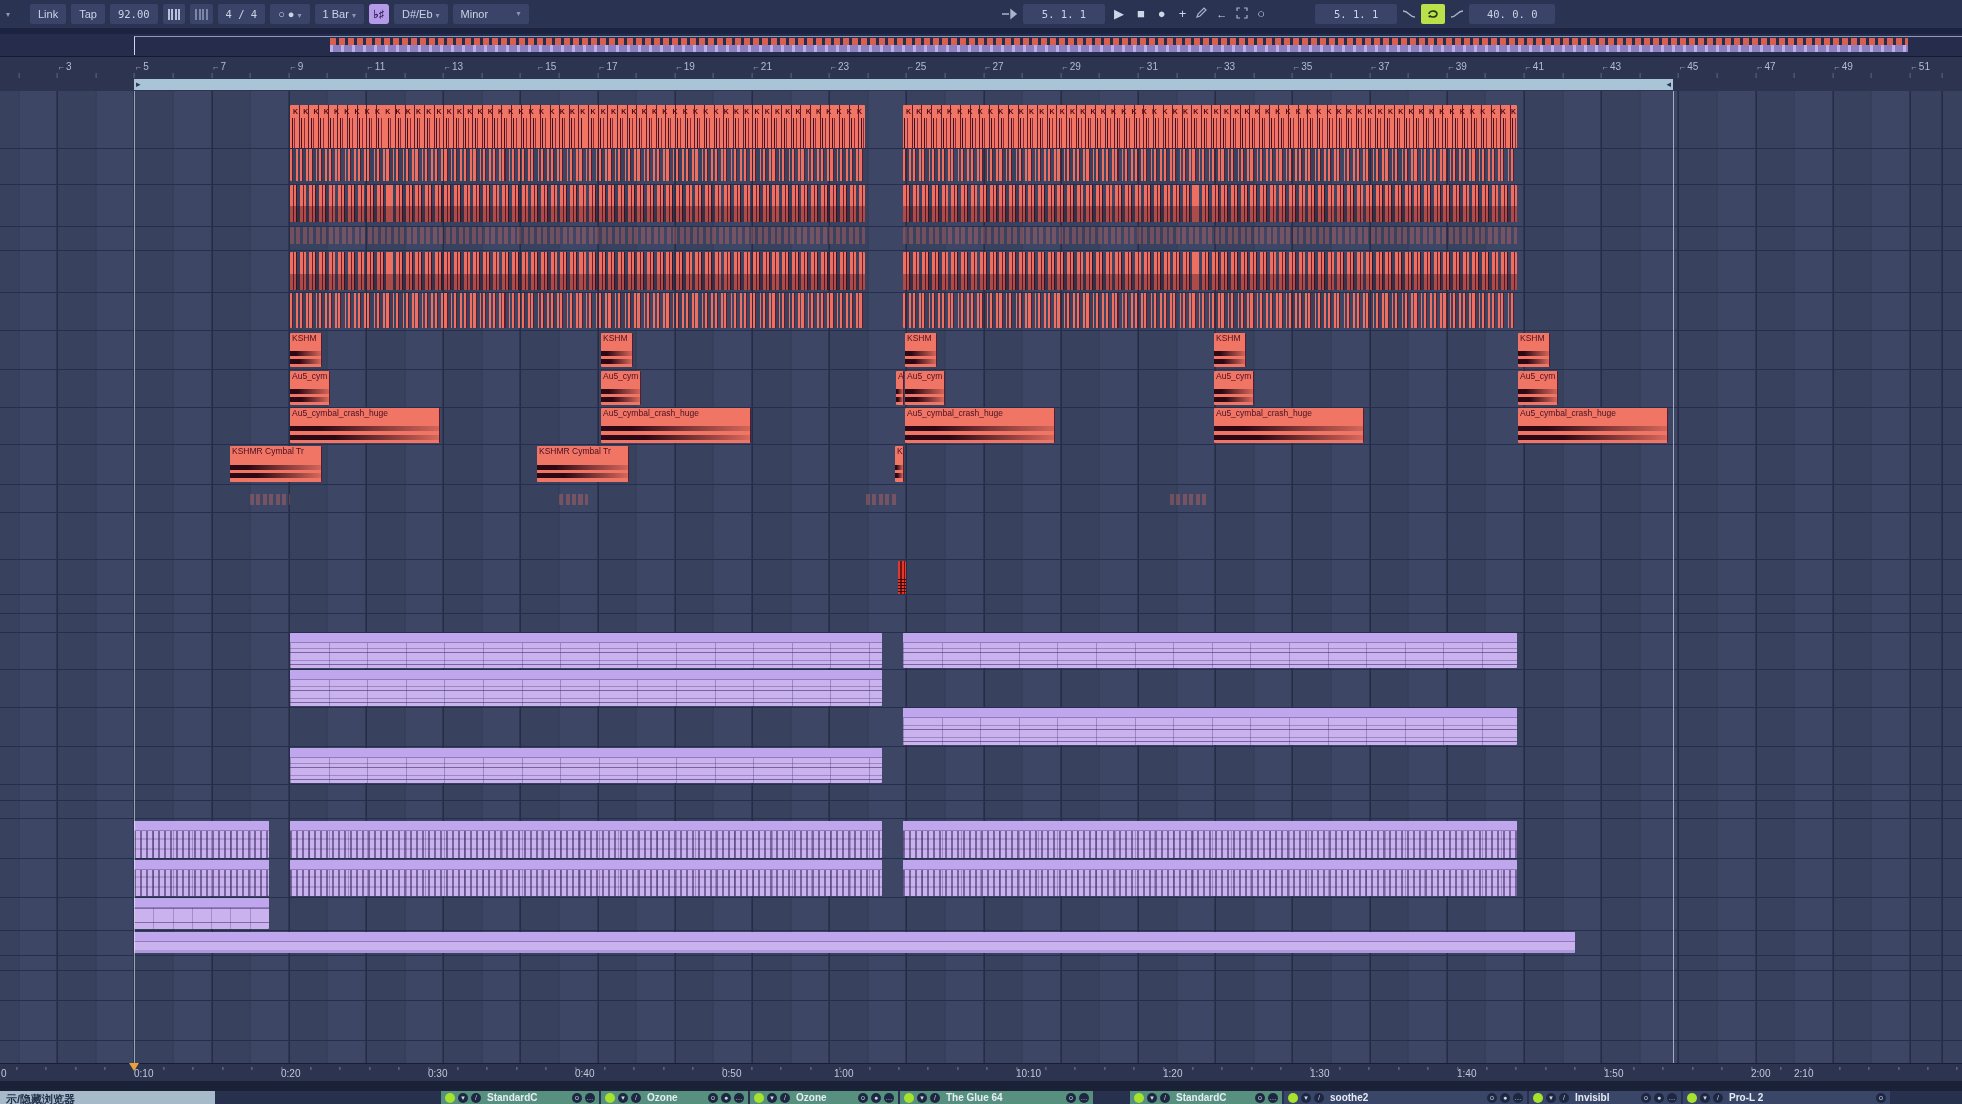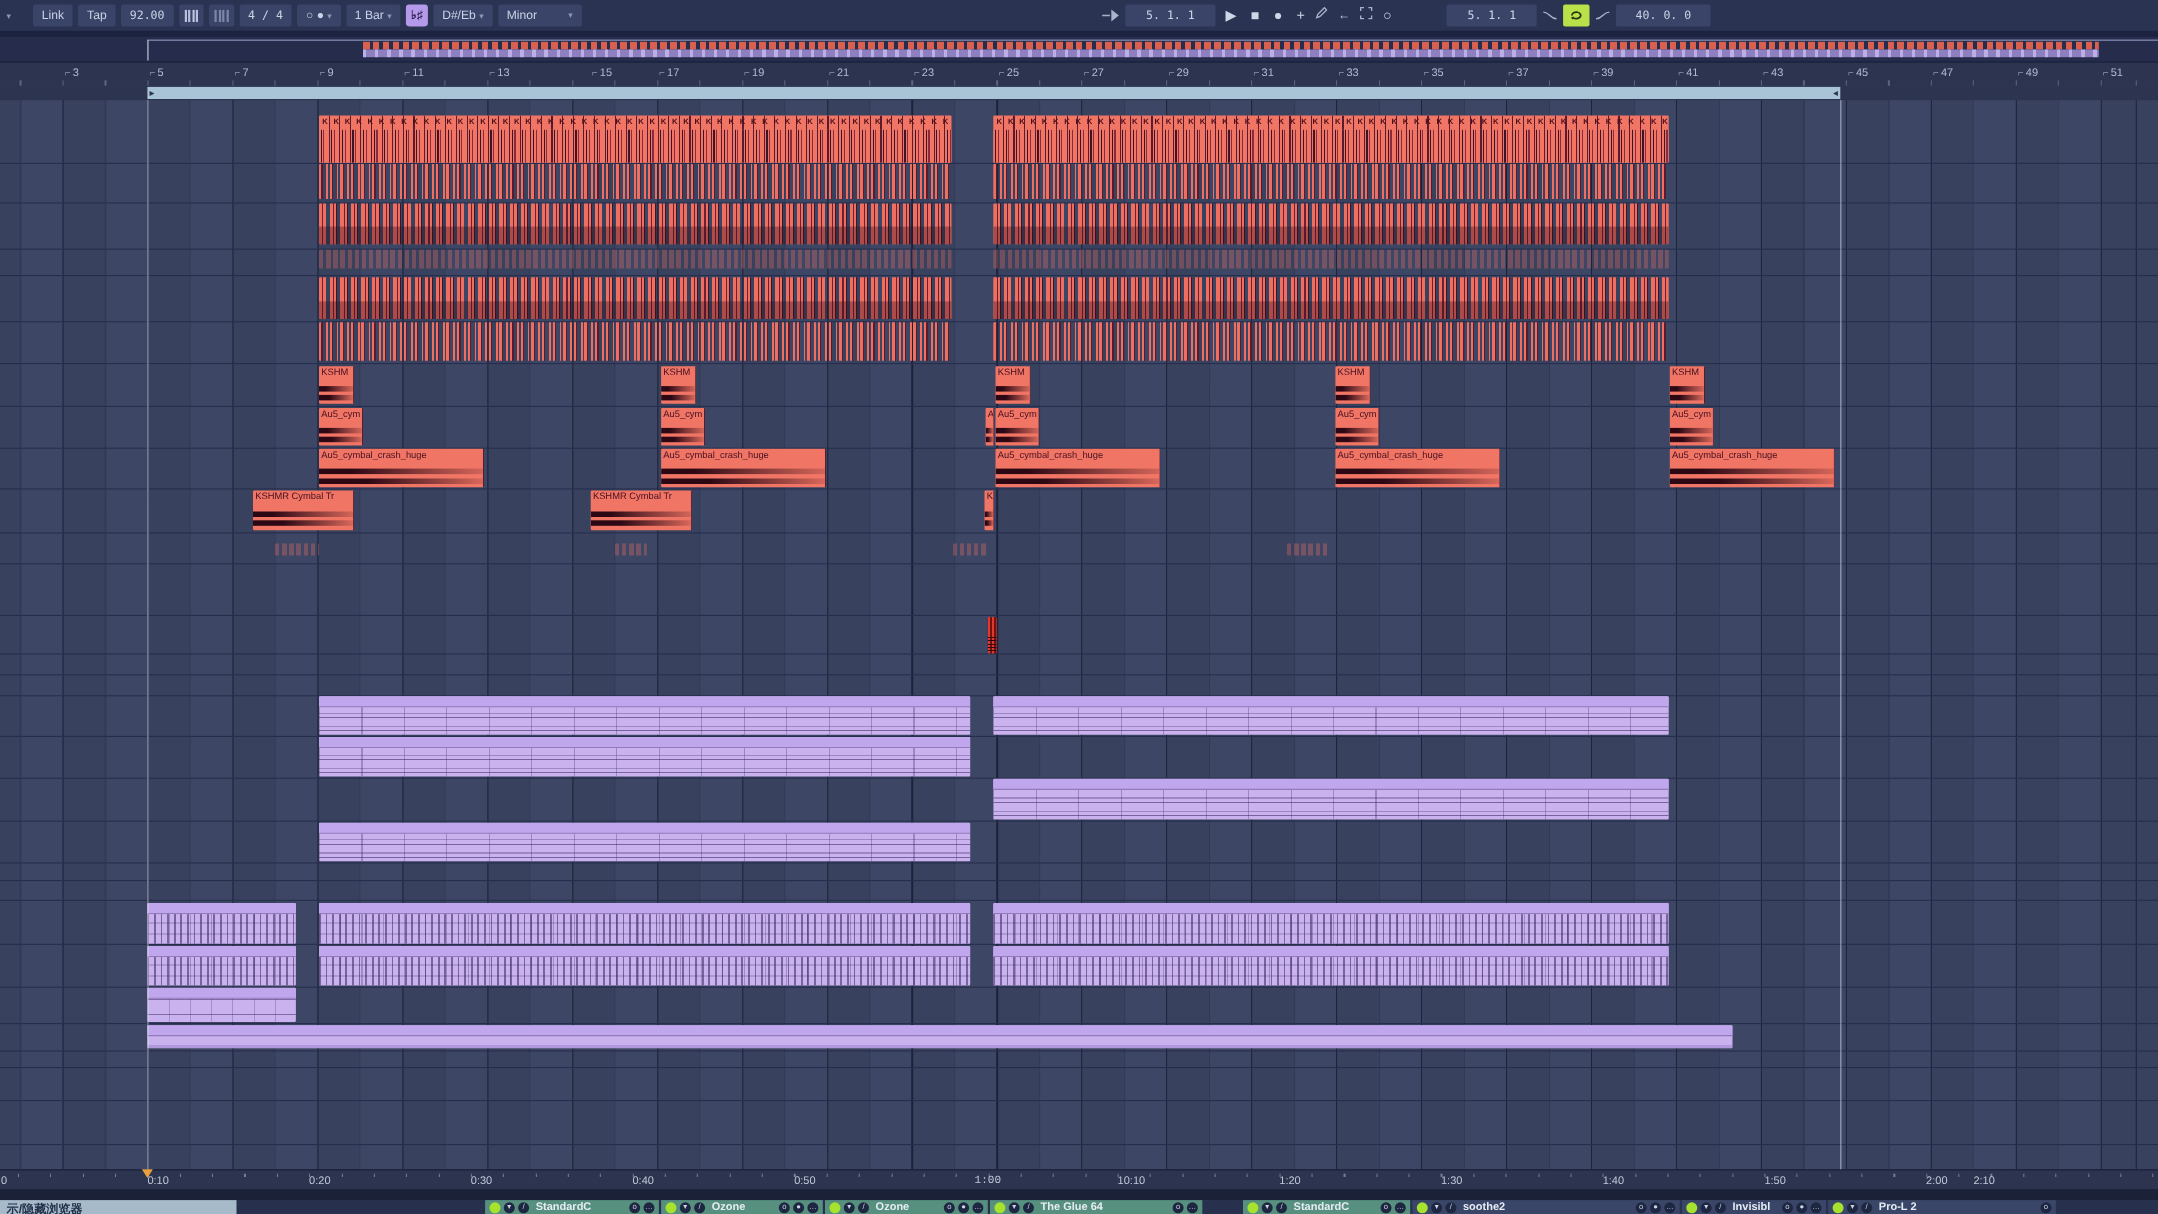--- a/index.html
+++ b/index.html
@@ -432,21 +432,21 @@
       </div>
     </div>
 
   <div id="time-ruler">
       <span class="time-num" style="left: 1px;">0</span>
       <span class="time-num" style="left: 134px;">0:10</span>
       <span class="time-num" style="left: 281px;">0:20</span>
       <span class="time-num" style="left: 428px;">0:30</span>
       <span class="time-num" style="left: 575px;">0:40</span>
       <span class="time-num" style="left: 722px;">0:50</span>
-      <span class="time-num" style="left: 886px; font-family: Liberation Mono, monospace;">1:00</span>
+      <span class="time-num" style="left: 834px;">1:00</span>
       <span class="time-num" style="left: 1016px;">10:10</span>
       <span class="time-num" style="left: 1163px;">1:20</span>
       <span class="time-num" style="left: 1310px;">1:30</span>
       <span class="time-num" style="left: 1457px;">1:40</span>
       <span class="time-num" style="left: 1604px;">1:50</span>
       <span class="time-num" style="left: 1751px;">2:00</span>
       <span class="time-num" style="left: 1794px;">2:10</span>
     </div>
   <div id="insert-marker" style="left: 129px;"></div>
   <div id="bottom-strip"></div>
@@ -514,21 +514,21 @@
       <div class="dev navy" style="width: 243px;">
         <span class="dic led"></span>
         <span class="dic">▾</span>
         <span class="dic">/</span>
         <span class="dname">soothe2</span>
         <span class="spacer"></span>
         <span class="dic">o</span>
         <span class="dic">●</span>
         <span class="dic">…</span>
       </div>
-      <div class="dev navy" style="width: 131px; align-items: center;">
+      <div class="dev navy" style="width: 152px; align-items: center;">
         <span class="dic led"></span>
         <span class="dic">▾</span>
         <span class="dic">/</span>
         <span class="dname">Invisibl</span>
         <span class="spacer"></span>
         <span class="dic">o</span>
         <span class="dic">●</span>
         <span class="dic">…</span>
       </div>
       <div class="dev navy" style="width: 207px;">

